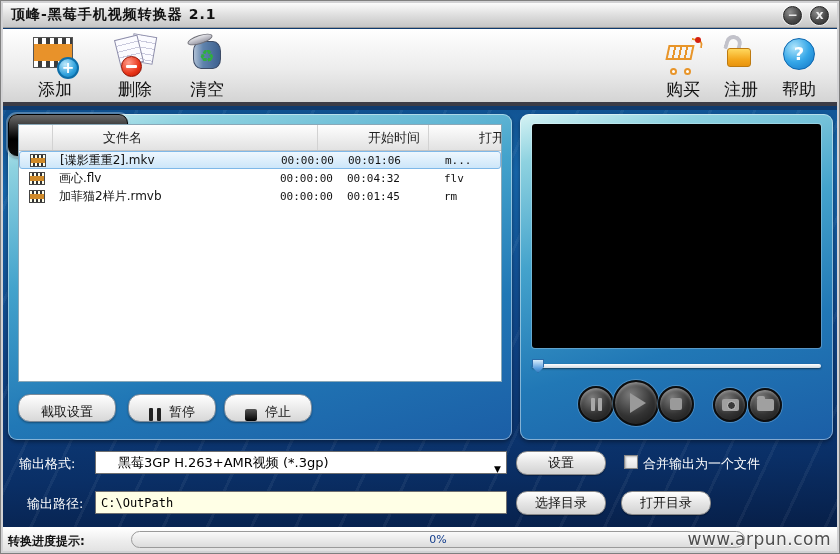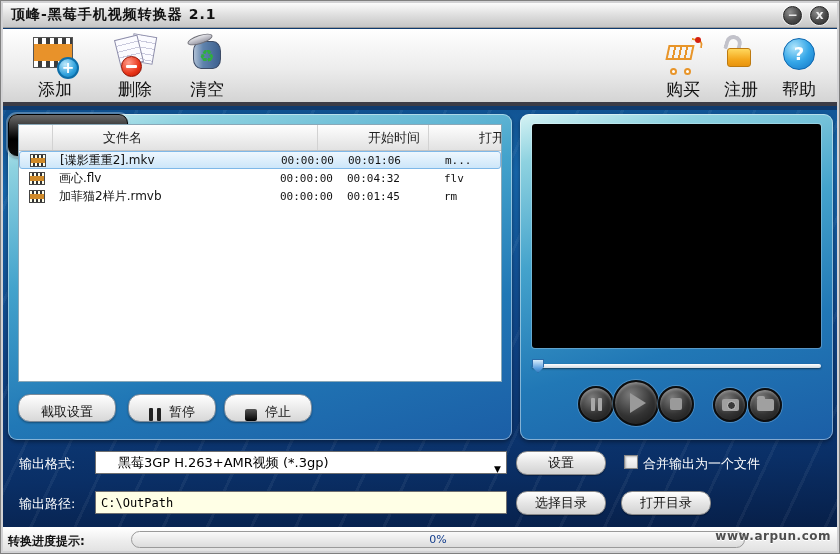--- a/index.html
+++ b/index.html
@@ -142,29 +142,29 @@
     background:linear-gradient(#ffffff,#e6e6e6 50%,#d2d2d2); font-size:13px; color:#111;
     display:flex; align-items:center; justify-content:center; cursor:pointer; box-shadow:0 1px 1px rgba(0,0,0,.3); }
   .btn-settings{ left:513px; top:341px; width:90px; }
   .checkbox{ position:absolute; left:621px; top:345px; width:14px; height:14px; background:linear-gradient(#fdfdfd,#e4e4e4); border:1px solid #888; box-shadow:inset 1px 1px 2px rgba(0,0,0,.25); cursor:pointer; }
   .merge-label{ left:640px; top:345px; }
   .pathinput{ position:absolute; left:92px; top:381px; width:412px; height:23px; background:#ffffe6; border:1px solid #707070;
     font-family:"DejaVu Sans Mono","Liberation Mono",monospace; font-size:12px; color:#000; padding-left:5px; }
   .btn-choose{ left:513px; top:381px; width:90px; }
   .btn-open{ left:618px; top:381px; width:90px; }
   .lbl-format{ left:16px; top:345px; }
-  .lbl-path{ left:16px; top:385px; }
+  .lbl-path{ left:24px; top:385px; }
 
   
   .statusbar{ position:absolute; left:0; right:0; bottom:0; height:24px;
     background:linear-gradient(#ffffff,#ececec 60%,#e2e2e2); border-top:1px solid #fff; }
   .status-label{ position:absolute; left:5px; top:5px; font-size:12px; font-weight:bold; color:#111; }
   .progress{ position:absolute; left:128px; top:3px; width:614px; height:17px; border:1px solid #9a9a9a; border-radius:9px;
     background:linear-gradient(#fafafa,#dcdcdc); text-align:center; font-size:11px; color:#123c8c; line-height:15px; }
-  .watermark{ position:absolute; right:6px; top:1px; font-size:12px; font-weight:bold; color:#4e4e4e; letter-spacing:.5px; text-shadow:0 1px 0 #fff; }
+  .watermark{ position:absolute; right:6px; top:1px; font-size:17px; font-weight:normal; color:#4e4e4e; letter-spacing:.5px; text-shadow:0 1px 0 #fff; }
 </style>
 </head>
 <body>
 
 <div class="window">
 
   <div class="titlebar">
     <span class="title">顶峰-黑莓手机视频转换器 2.1</span>
     <div class="winbtns">
       <div class="winbtn">−</div>

